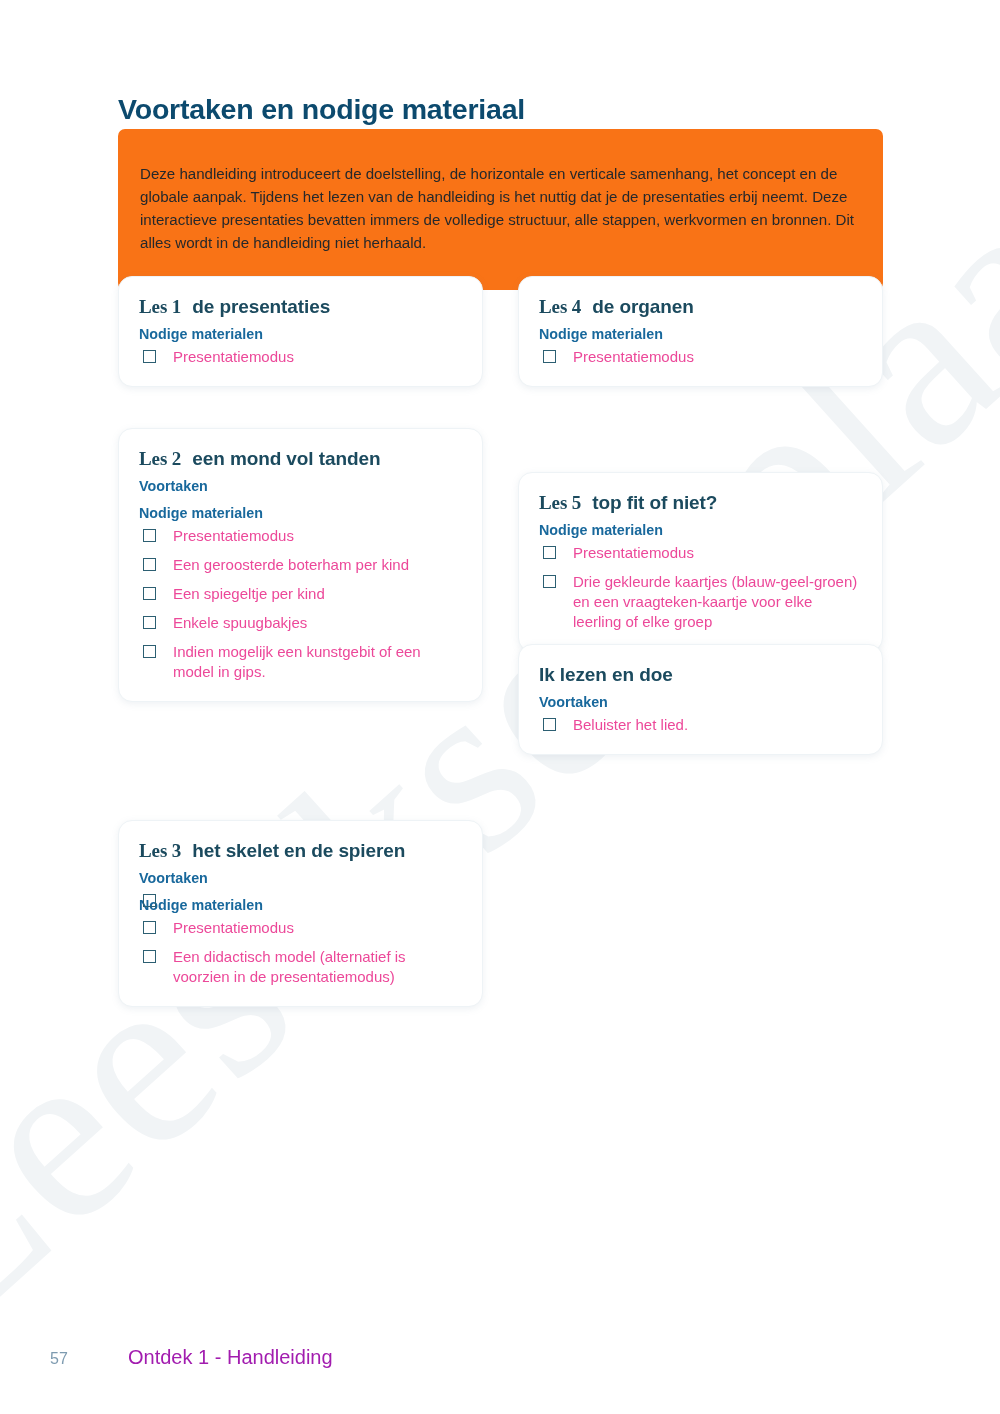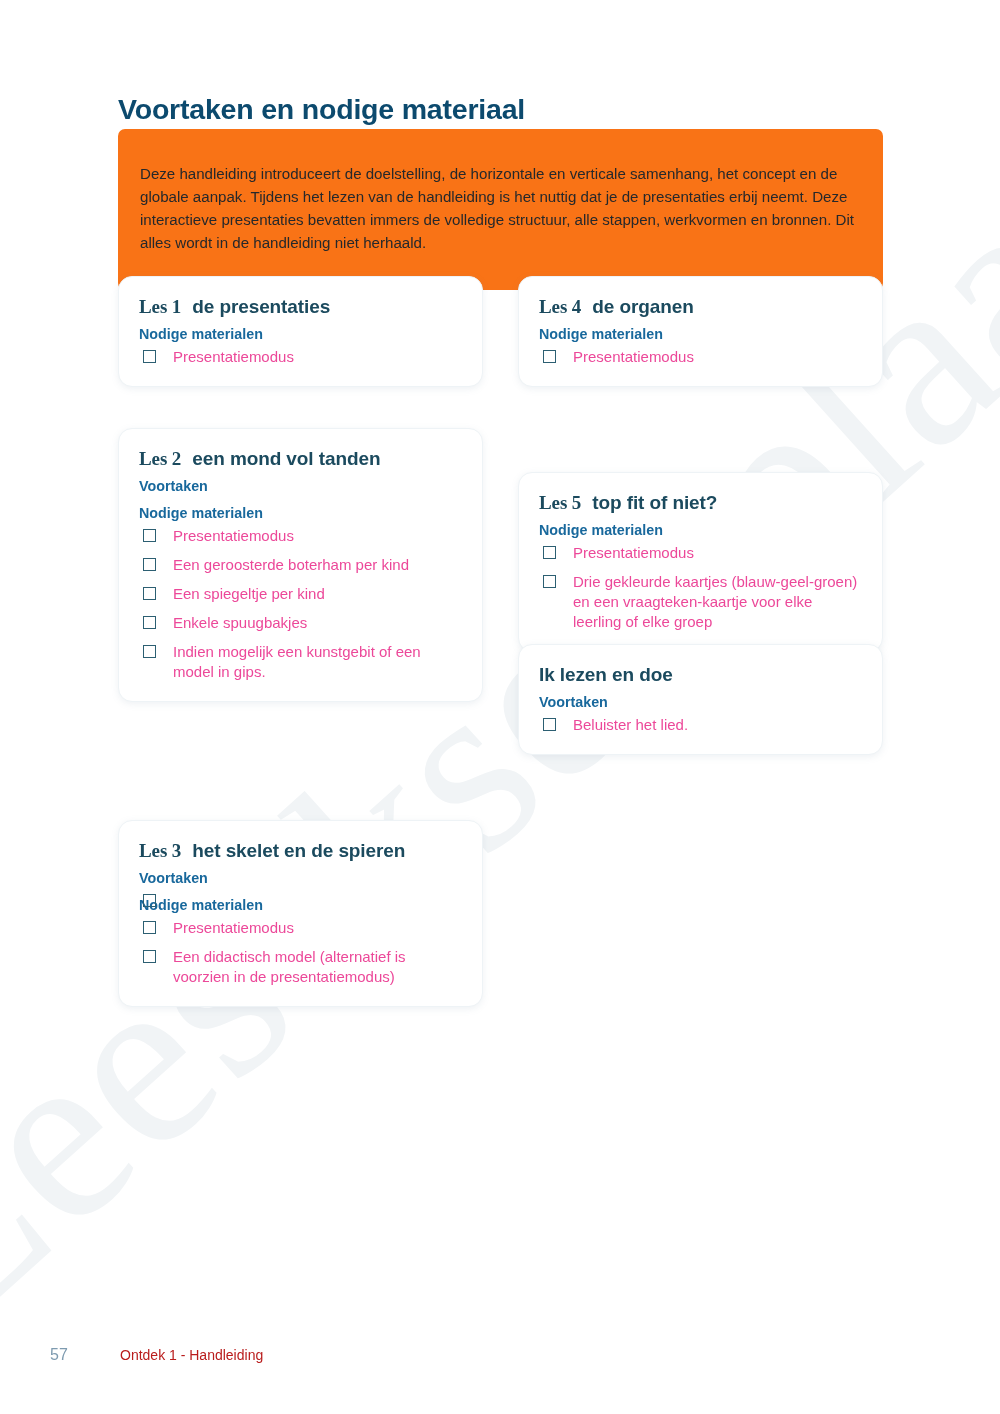--- a/index.html
+++ b/index.html
@@ -139,22 +139,23 @@
     top: 1346px;
     display: flex;
     align-items: baseline;
   }
   .footer-page-number {
     font-size: 16px;
     color: #7e9bb0;
     width: 70px;
   }
   .footer-label {
-    font-size: 14px;
-    color: #b91c1c;
+    font-size: 20px;
+    color: #a21caf;
+    margin-left: 8px;
   }
 </style>
 </head>
 <body>
 
 <div class="watermark">Leeseksemplaar</div>
 
 <div class="page">
 
   <h1 class="page-title">Voortaken en nodige materiaal</h1>

